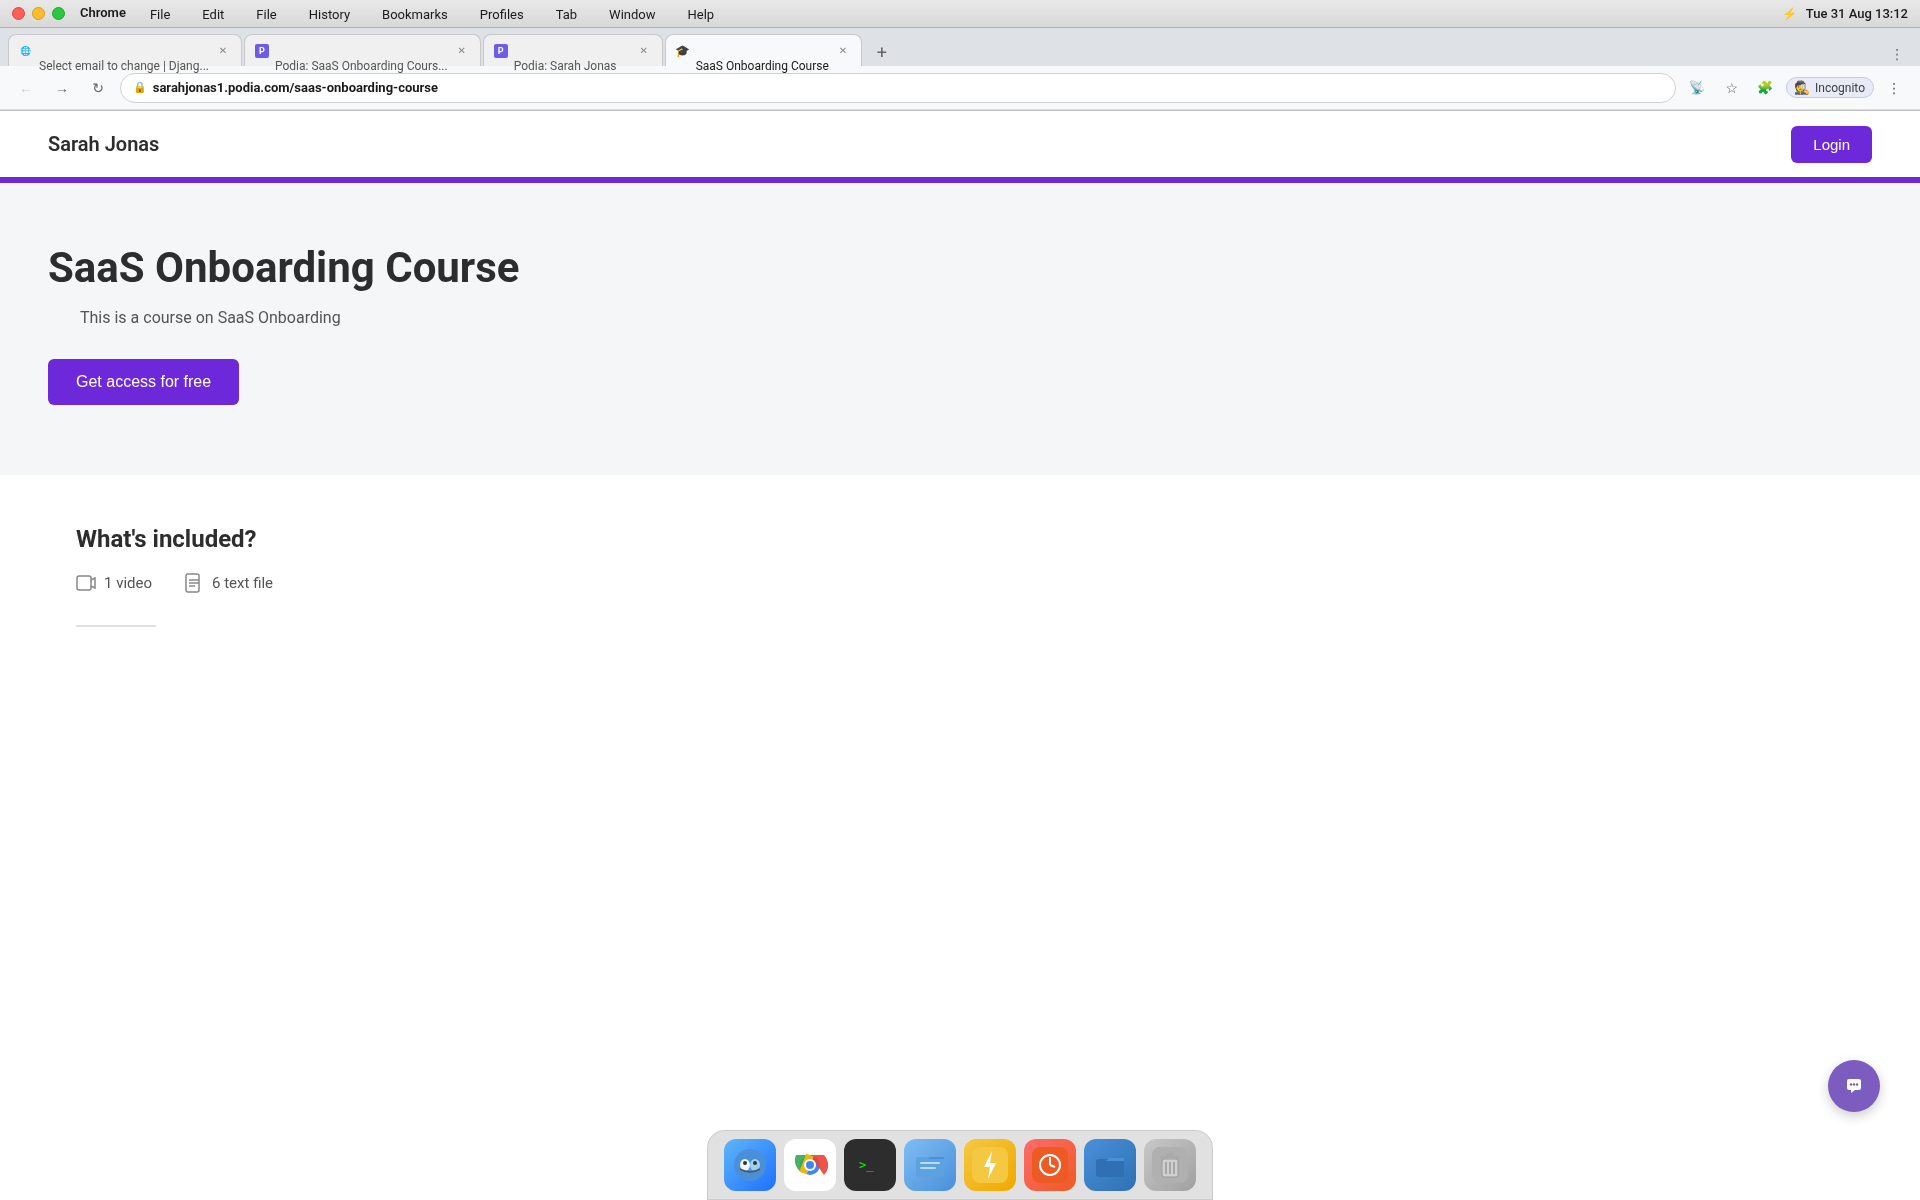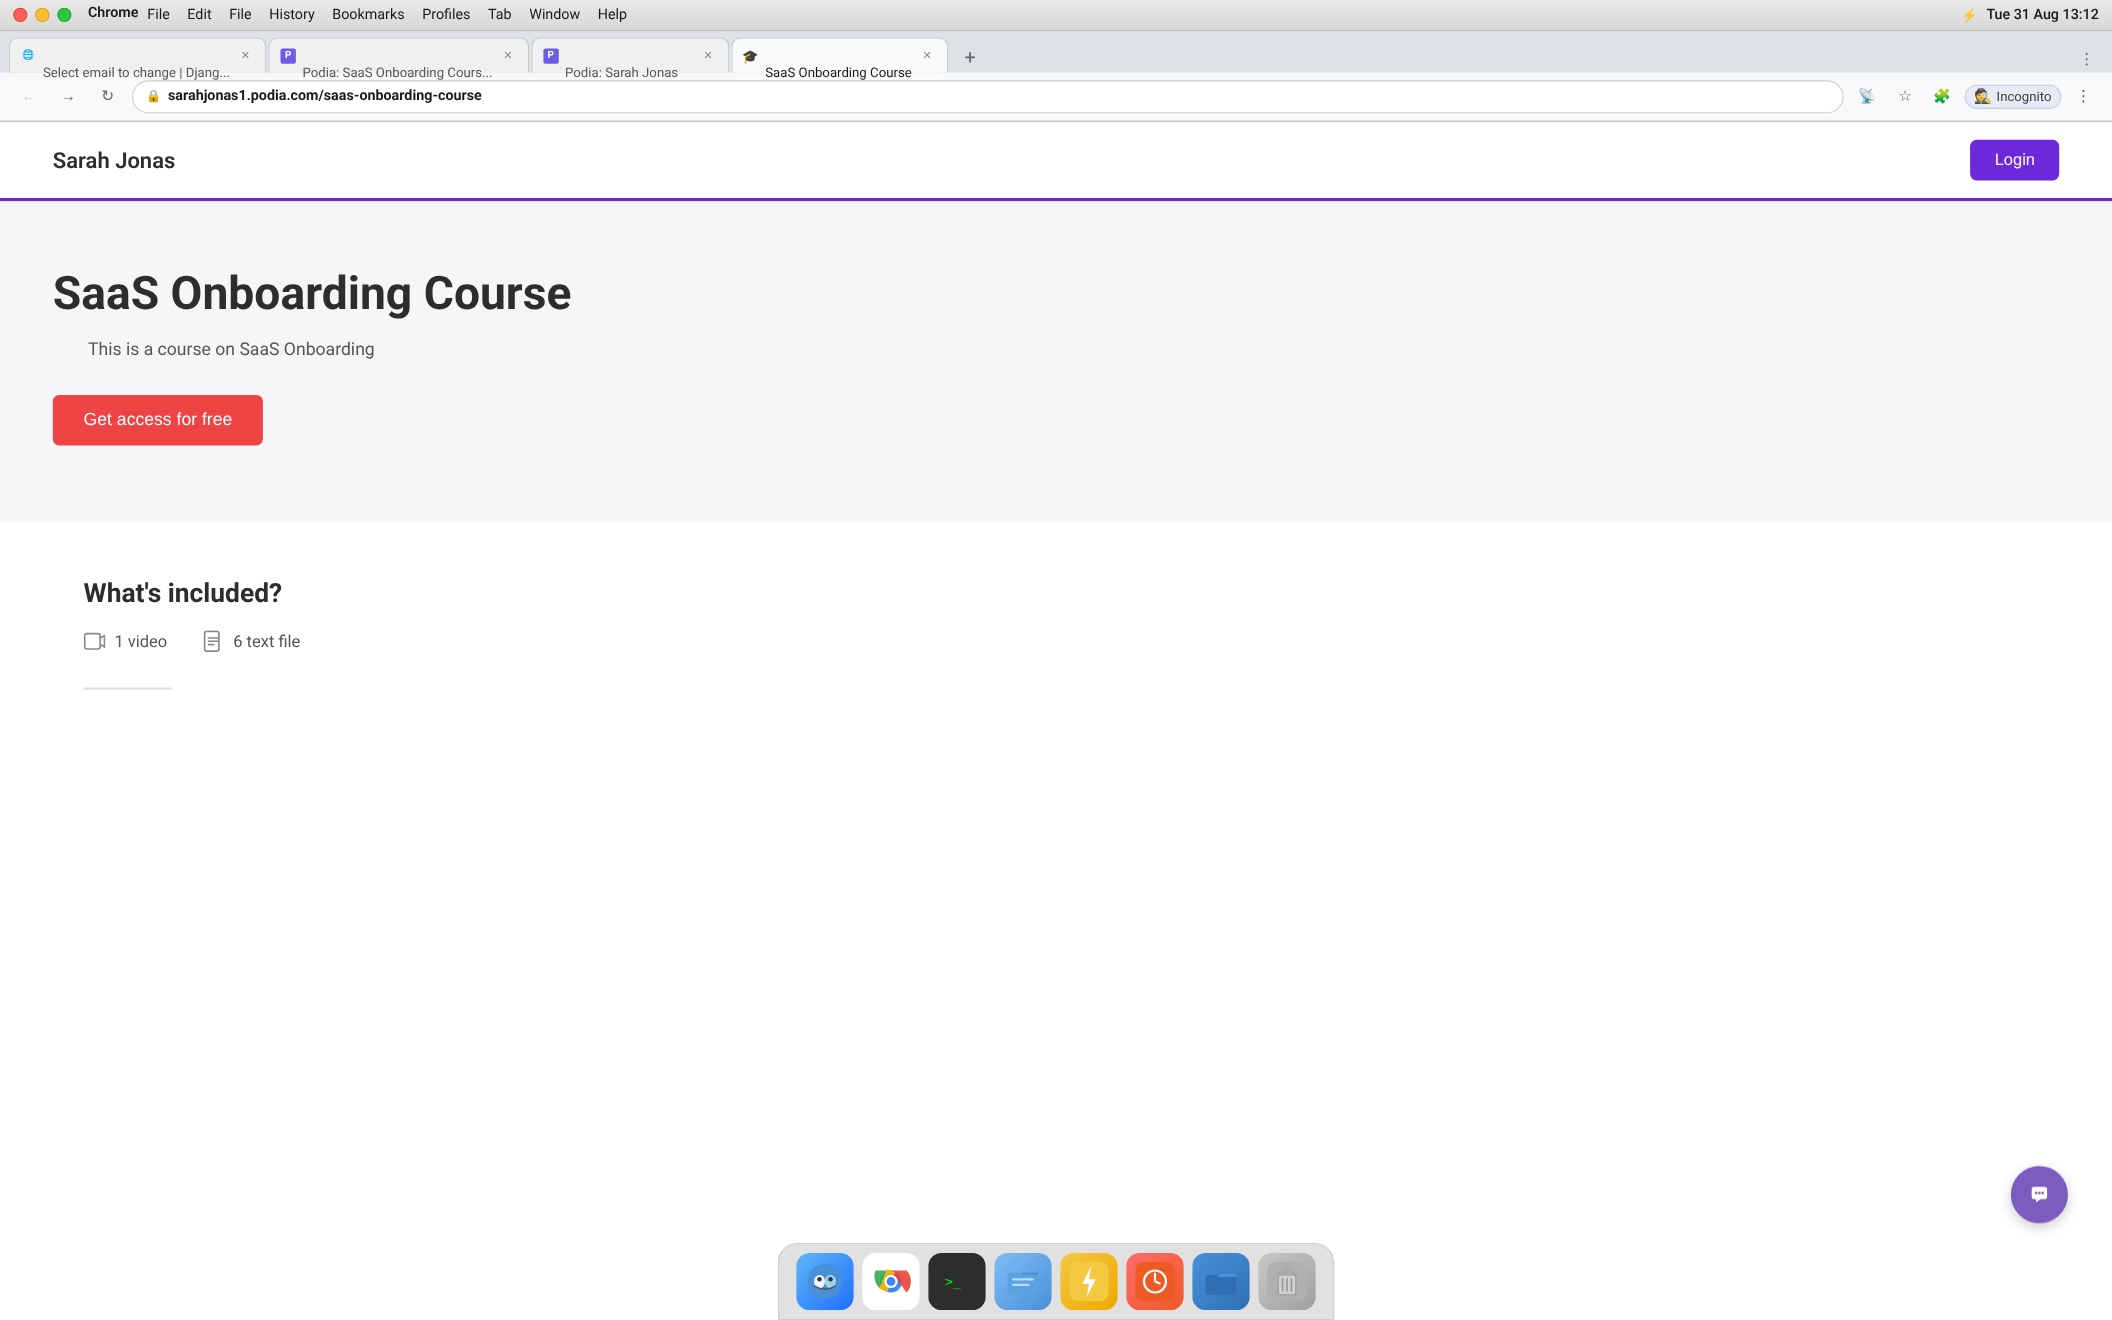--- a/index.html
+++ b/index.html
@@ -30,21 +30,21 @@
     .traffic-light.close { background: #ff5f57; border: 1px solid #e0443e; }
     .traffic-light.minimize { background: #febc2e; border: 1px solid #d4a017; }
     .traffic-light.maximize { background: #28c840; border: 1px solid #1aab29; }
     .titlebar-app-name {
       font-size: 13px;
       font-weight: 600;
       color: #1a1a1a;
     }
     .titlebar-menu {
       display: flex;
-      gap: 0;
+      gap: 16px;
       position: absolute;
       left: 80px;
       top: 50%;
       transform: translateY(-50%);
     }
     .titlebar-menu-item {
       font-size: 13px;
       color: #1a1a1a;
       padding: 2px 8px;
       cursor: pointer;
@@ -215,21 +215,21 @@
     
     .page-content {
       background: #fff;
       height: calc(1200px - 28px - 38px - 44px - 40px);
       overflow: hidden;
     }
 
     
     .site-header {
       background: #fff;
-      border-bottom: 3px solid #6d28d9;
+      border-bottom: 6px solid #6d28d9;
       height: 72px;
       display: flex;
       align-items: center;
       padding: 0 48px;
       justify-content: space-between;
     }
     .site-logo {
       font-size: 20px;
       font-weight: 600;
       color: #2d2d2d;
@@ -256,21 +256,21 @@
       color: #2d2d2d;
       margin-bottom: 16px;
     }
     .course-desc {
       font-size: 16px;
       color: #555;
       margin-bottom: 32px;
       margin-left: 32px;
     }
     .cta-btn {
-      background: #ef4444;
+      background: #6d28d9;
       color: #fff;
       border: none;
       border-radius: 6px;
       padding: 14px 28px;
       font-size: 16px;
       font-weight: 500;
       cursor: pointer;
     }
 
     

